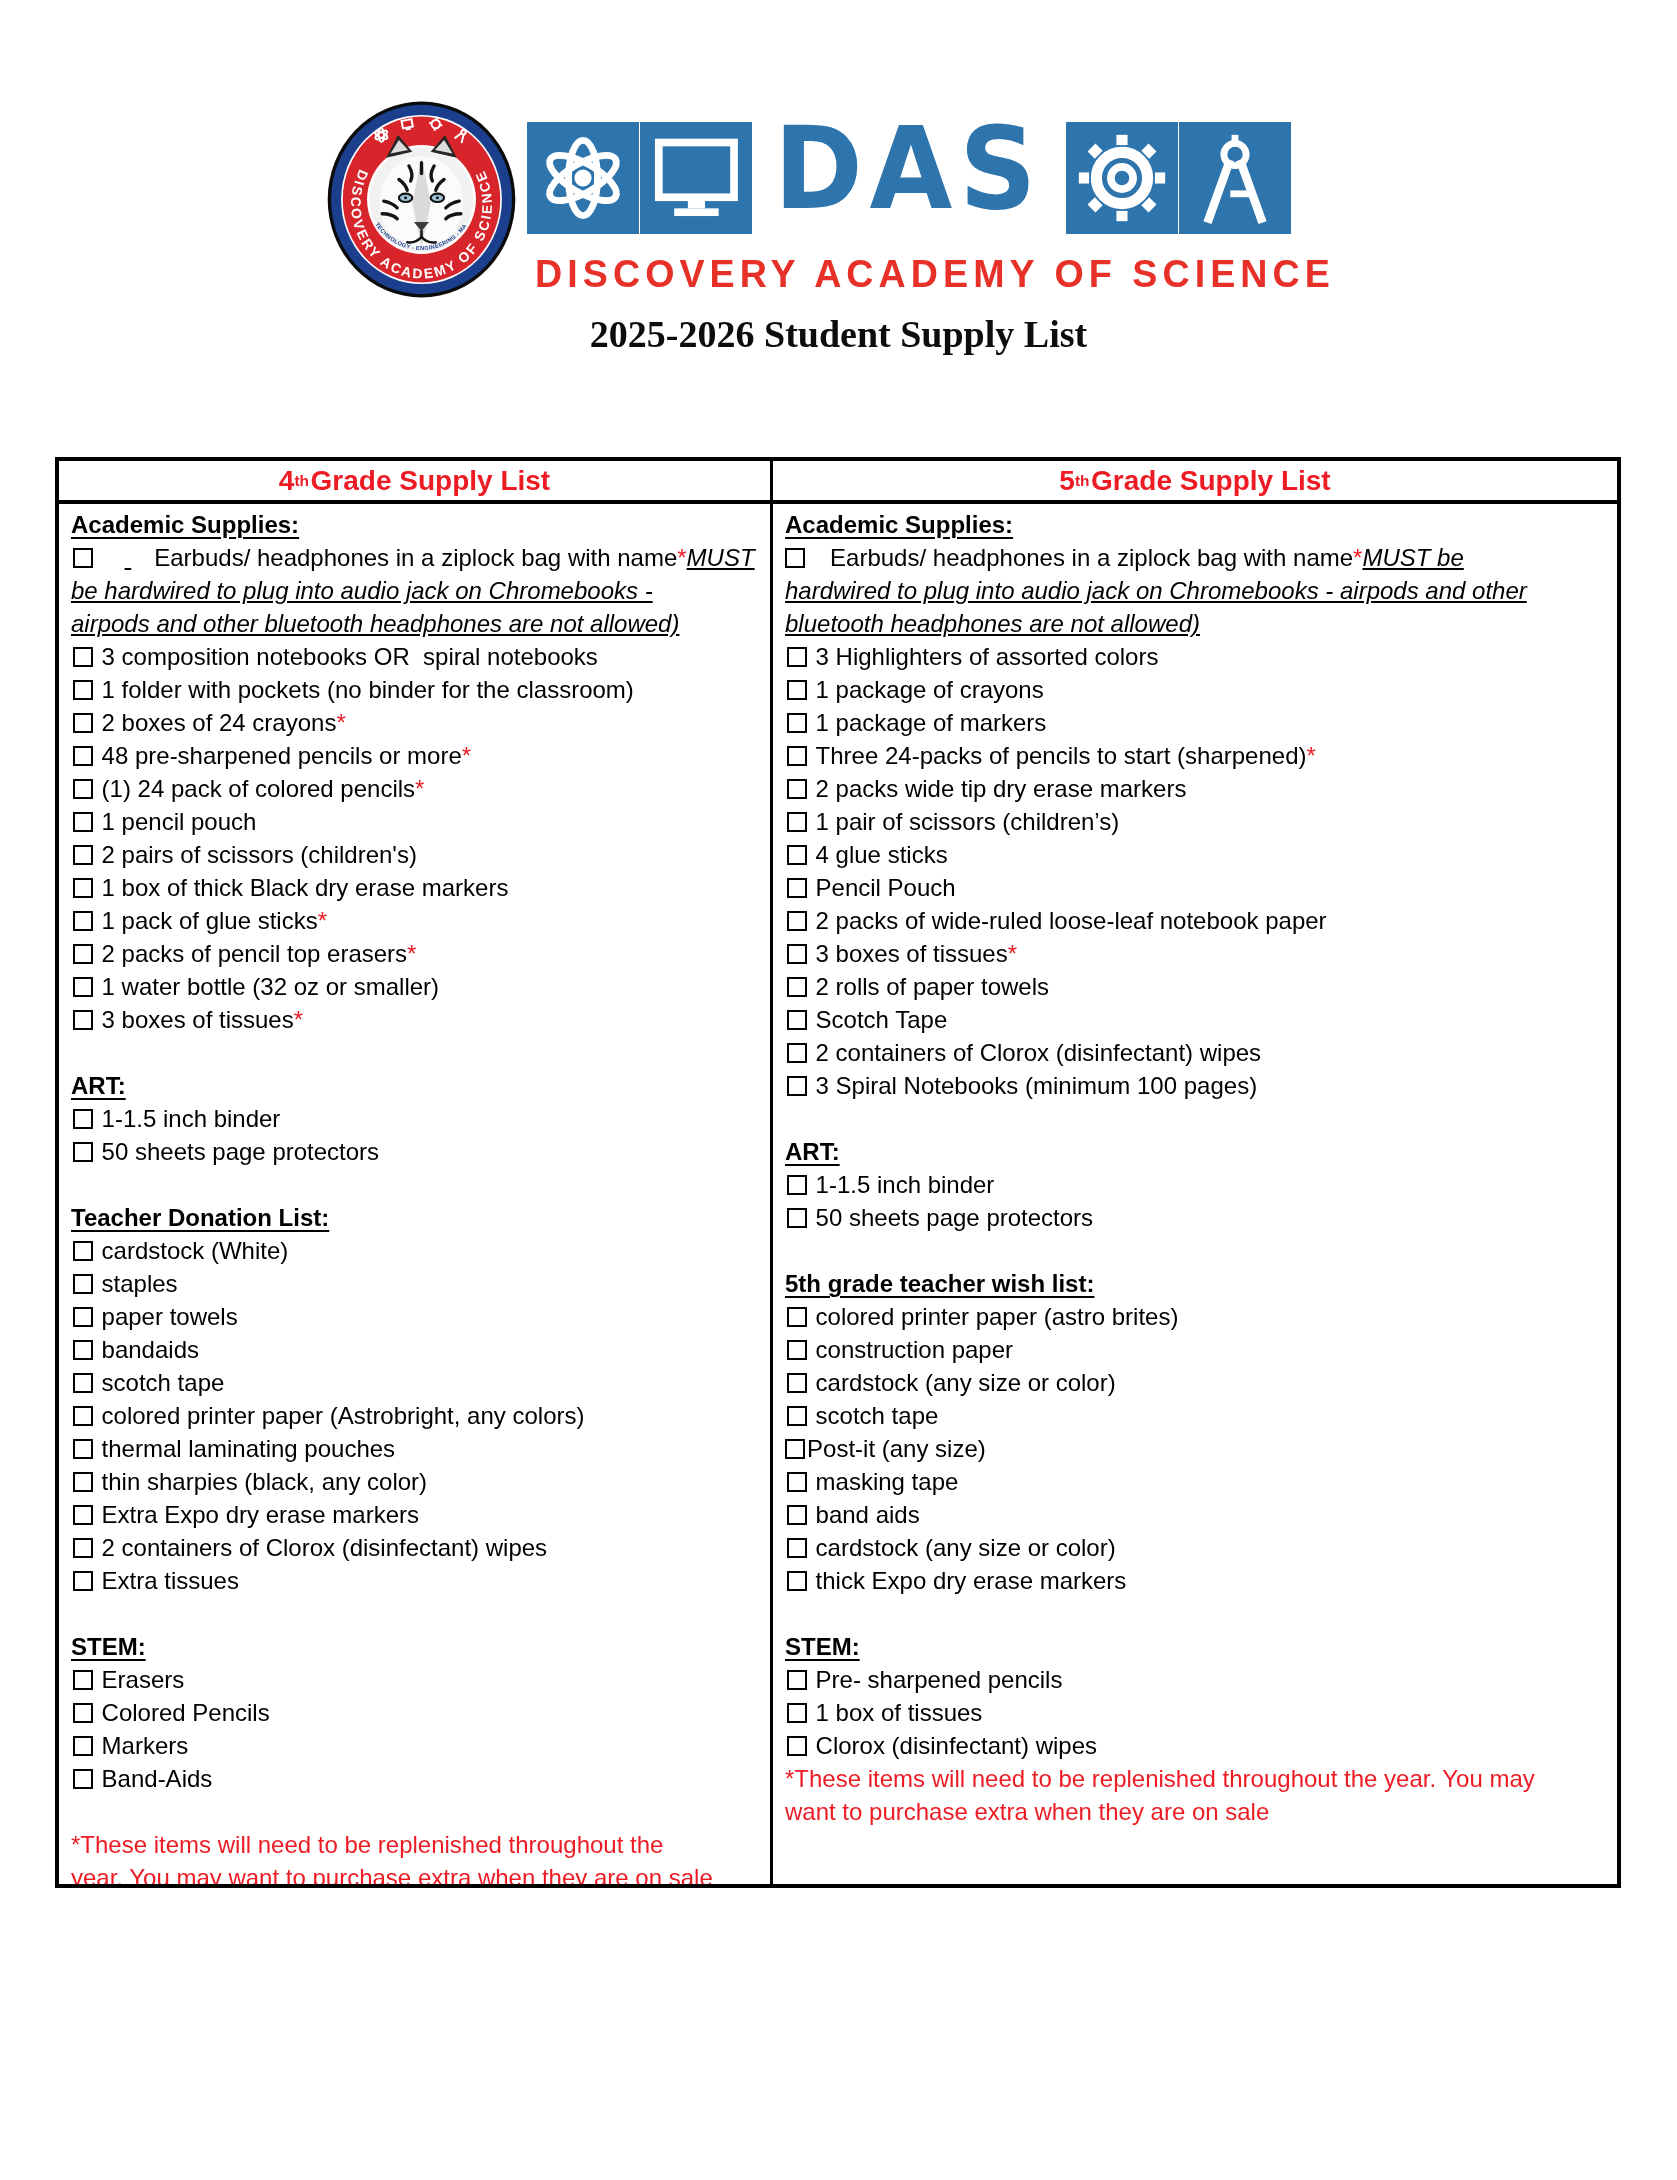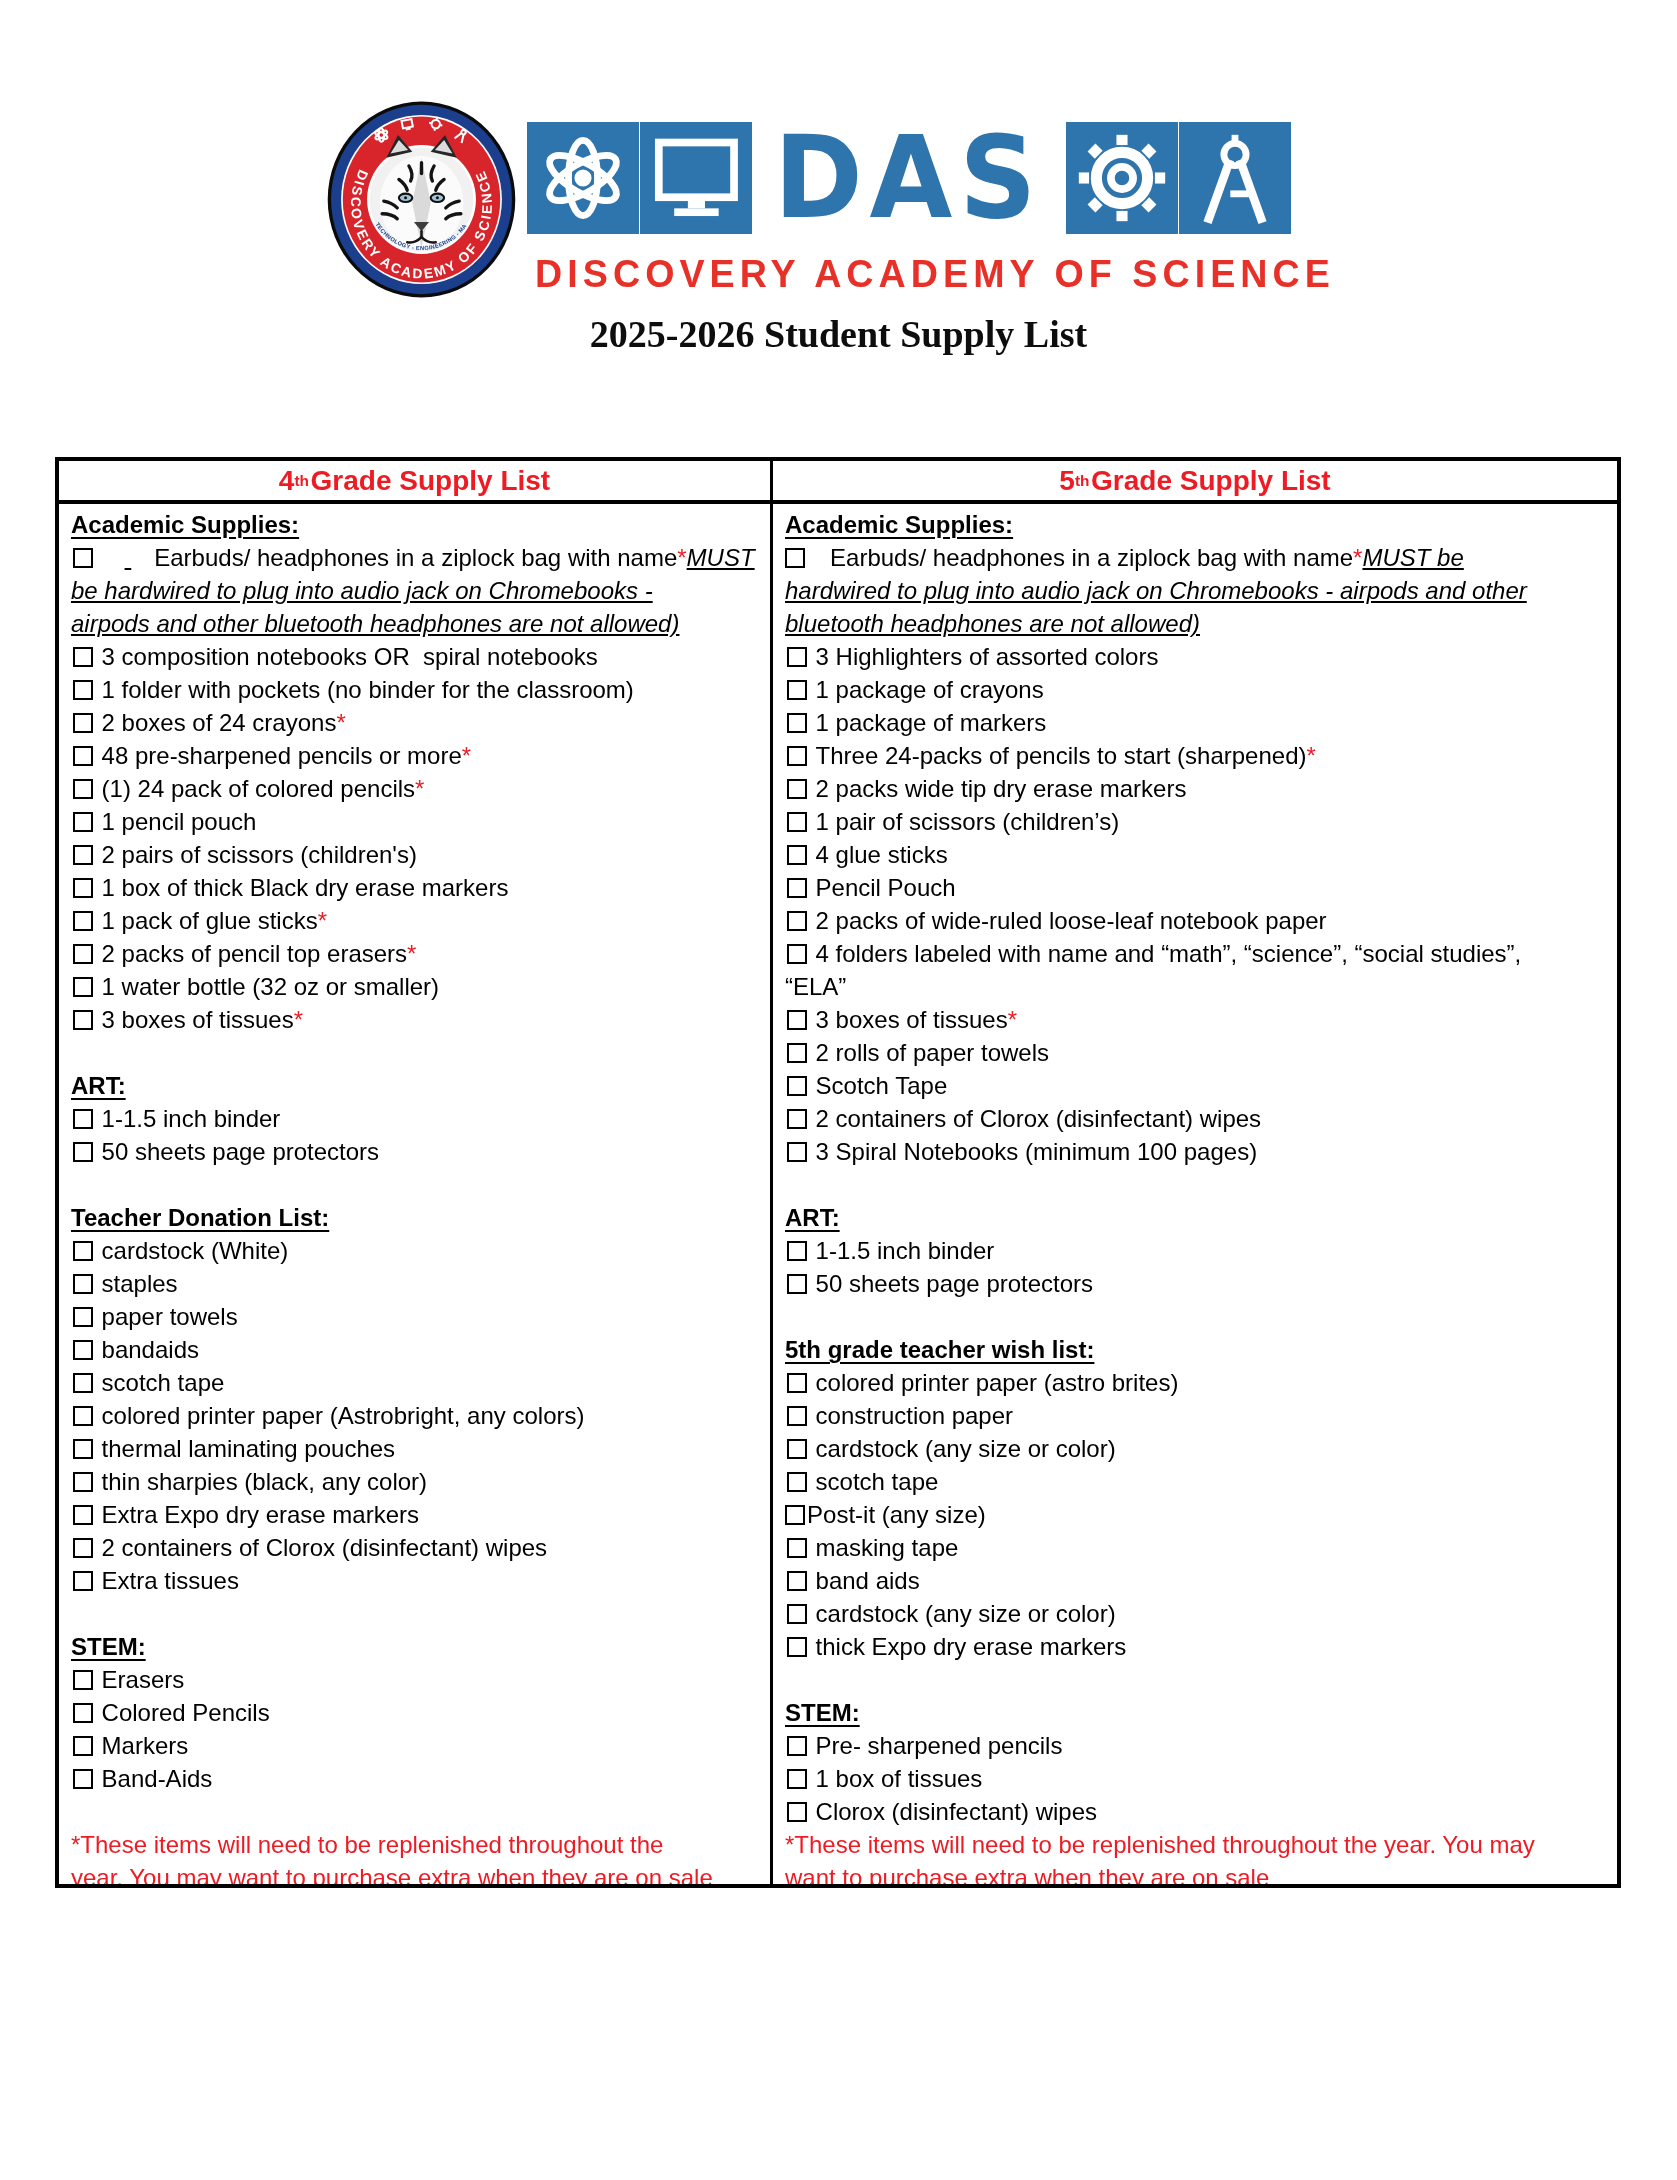--- a/index.html
+++ b/index.html
@@ -11,21 +11,21 @@
     background:#ffffff;
     font-family:"Liberation Sans",sans-serif;
     color:#000;
     position:relative;
     overflow:hidden;
   }
   
   .letterhead{position:absolute;top:99px;left:325px;width:1031px;height:213px;display:flex;}
   .badge{width:193px;height:201px;flex:none;}
   .logo-right{margin-left:8.5px;width:816px;}
-  .logo-row{margin-top:23px;height:112px;display:flex;gap:1px;align-items:center;}
+  .logo-row{margin-top:23px;height:112px;display:flex;gap:1px;align-items:flex-start;}
   .sq{width:112px;height:112px;background:var(--blue);flex:none;display:flex;align-items:center;justify-content:center;}
   .das{width:312px;flex:none;text-align:center;color:var(--blue);font-weight:900;
        font-family:"DejaVu Sans",sans-serif;font-size:107px;line-height:94px;letter-spacing:6.8px;
        transform:scaleY(1.06);}
   .wordmark{margin-top:19px;text-align:center;white-space:nowrap;color:var(--logo-red);
        font-weight:700;font-size:38px;letter-spacing:5.1px;transform:scaleX(.99);}
   
   .page-title{position:absolute;top:312px;left:0;right:0;text-align:center;
        font-size:38px;font-weight:700;color:#0d0d0d;font-family:Liberation Serif, serif;}
   
@@ -247,21 +247,20 @@
         <p class="line"><span class="checkbox nospace"></span><span class="b">Earbuds/ headphones in a ziplock bag with name</span><span class="red">*</span><span class="i">MUST be</span><br><span class="i">hardwired to plug into audio jack on Chromebooks - airpods and other</span><br><span class="i">bluetooth headphones are not allowed)</span></p>
         <p class="line"><span class="checkbox"></span><span>3 Highlighters of assorted colors</span></p>
         <p class="line"><span class="checkbox"></span><span>1 package of crayons</span></p>
         <p class="line"><span class="checkbox"></span><span>1 package of markers</span></p>
         <p class="line"><span class="checkbox"></span><span>Three 24-packs of pencils to start (sharpened)</span><span class="red">*</span></p>
         <p class="line"><span class="checkbox"></span><span>2 packs wide tip dry erase markers</span></p>
         <p class="line"><span class="checkbox"></span><span>1 pair of scissors (children’s)</span></p>
         <p class="line"><span class="checkbox"></span><span>4 glue sticks</span></p>
         <p class="line"><span class="checkbox"></span><span>Pencil Pouch</span></p>
         <p class="line"><span class="checkbox"></span><span>2 packs of wide-ruled loose-leaf notebook paper</span></p>
-        <p class="line"><span class="checkbox"></span><span class="">4 folders labeled with name and “math”, “science”, “social studies”,</span><br><span class="">“ELA”</span></p>
         <p class="line"><span class="checkbox"></span><span>3 boxes of tissues</span><span class="red">*</span></p>
         <p class="line"><span class="checkbox"></span><span>2 rolls of paper towels</span></p>
         <p class="line"><span class="checkbox"></span><span>Scotch Tape</span></p>
         <p class="line"><span class="checkbox"></span><span>2 containers of Clorox (disinfectant) wipes</span></p>
         <p class="line"><span class="checkbox"></span><span>3 Spiral Notebooks (minimum 100 pages)</span></p>
         <p class="line blank">&nbsp;</p>
         <p class="line section">ART:</p>
         <p class="line"><span class="checkbox"></span><span>1-1.5 inch binder</span></p>
         <p class="line"><span class="checkbox"></span><span>50 sheets page protectors</span></p>
         <p class="line blank">&nbsp;</p>

